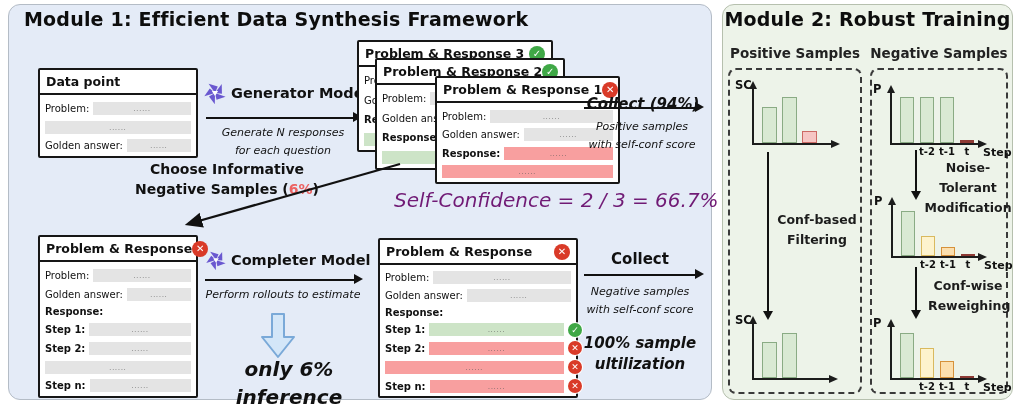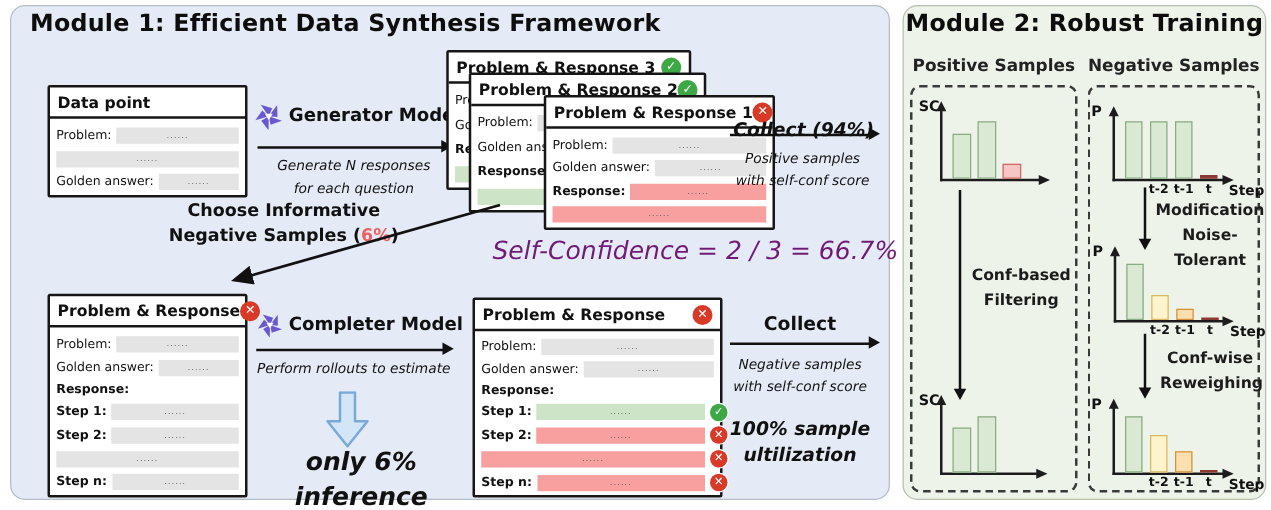--- a/index.html
+++ b/index.html
@@ -365,22 +365,22 @@
     <div class="mc-xlabels">
         <span class="mc-xlabel"></span>
         <span class="mc-xlabel">t-2</span>
         <span class="mc-xlabel">t-1</span>
         <span class="mc-xlabel">t</span>
         <span class="mc-xsuffix">Step</span>
       </div>
   </div>
   <div class="v-arrow" style="left:915px;top:150px;height:42px;"></div>
   <div class="arrlabel" style="left:922px;top:158px;width:92px;">
+    <div>Noise-Tolerant</div>
     <div>Modification</div>
-    <div>Noise-Tolerant</div>
   </div>
   <div class="mini-chart" style="left:891px;top:204px;width:96px;height:54px;">
     <span class="mc-ylabel">P</span>
     <div class="mc-yaxis"></div>
       <div class="mc-yarrow"></div>
     <div class="mc-xaxis"></div>
       <div class="mc-xarrow"></div>
     <div class="mc-bars" style="gap: 6px;">
         <div class="mc-bar" style="width: 14px; height: 45px; background: rgb(217, 233, 211); border-color: rgb(138, 171, 132);"></div>
         <div class="mc-bar" style="width: 14px; height: 20px; background: rgb(253, 243, 205); border-color: rgb(217, 185, 94);"></div>

